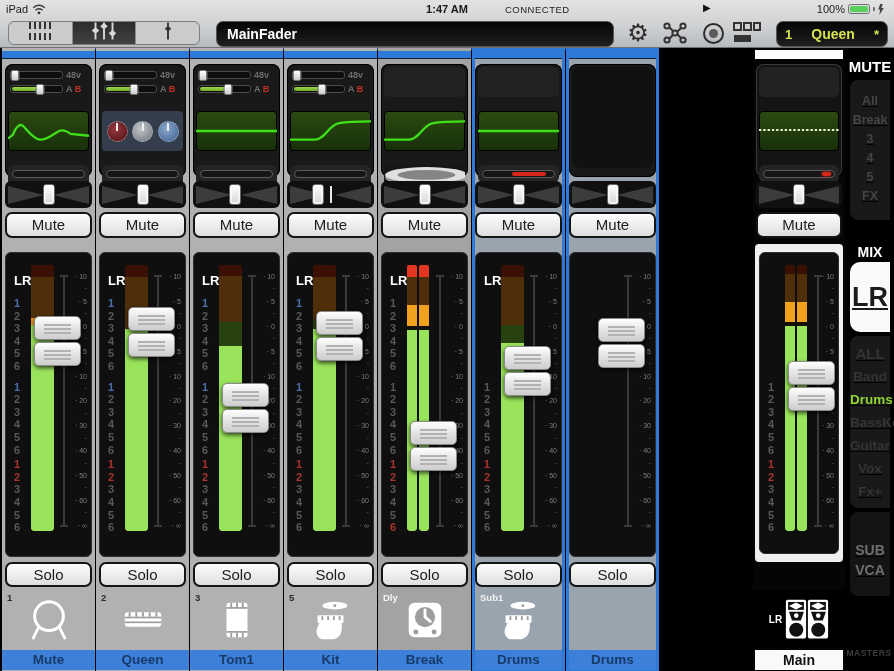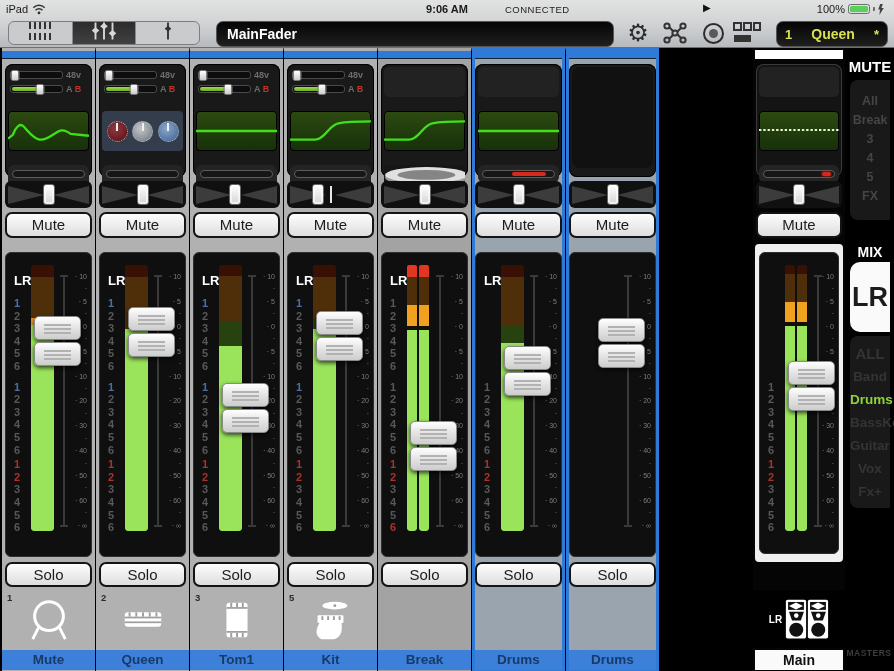--- a/index.html
+++ b/index.html
@@ -135,21 +135,21 @@
   .m-iconarea{position:absolute;top:542px;left:0;right:0;height:58px;background:#000;display:flex;align-items:center;justify-content:center;gap:3px;}
   .m-lr{color:#fff;font-size:10px;font-weight:bold;}
   .m-namebar{position:absolute;top:602px;left:2px;right:2px;height:20px;background:#fafafa;
     text-align:center;font-size:14px;font-weight:bold;color:#111;line-height:20px;}
 
   
   #rightpanel{position:absolute;top:0;left:846px;width:48px;height:623px;background:#000;}
   .rp-head{position:absolute;left:0;right:0;text-align:center;color:#fff;font-weight:bold;}
   .rp-mutehead{top:10px;font-size:15px;}
   .rp-mixhead{top:196px;font-size:14px;}
-  .rp-panel{position:absolute;left:4px;right:4px;background:#191919;border-radius:8px 0 0 8px;}
+  .rp-panel{position:absolute;left:4px;right:4px;background:#191919;border-radius:8px 0 0 8px;text-decoration:underline;}
   .rp-mutelist{top:32px;height:140px;padding-top:12px;}
   .rp-item{text-align:center;font-weight:bold;font-size:12.5px;color:#454545;line-height:19px;}
   .rp-lr{top:214px;height:70px;background:#fafafa;border-radius:10px 0 0 10px;
     display:flex;align-items:center;justify-content:center;font-size:27px;font-weight:bold;color:#1c1c1c;}
   .rp-groups{top:288px;height:172px;padding-top:6px;}
   .vg{text-align:center;font-weight:bold;font-size:13.5px;color:#343434;line-height:23px;}
   .vg.first{font-size:15px;}
   .vg.active{color:#8fd435;}
   .rp-masters{top:464px;height:84px;background:#141414;padding-top:28px;}
   .rp-mitem{text-align:center;font-weight:bold;font-size:14px;color:#6f6f6f;line-height:20px;}
@@ -164,21 +164,21 @@
       <div class="sb-left">
         <span>iPad</span>
         <svg width="14" height="12" viewBox="0 0 16 12">
             <g fill="none" stroke="#333" stroke-width="1.6">
               <path d="M1.5 4.5 a9 9 0 0 1 13 0"></path>
               <path d="M4 7.5 a5.5 5.5 0 0 1 8 0"></path>
             </g>
             <circle cx="8" cy="10.5" r="1.6" fill="#333"></circle>
           </svg>
       </div>
-      <div class="sb-time">9:06 AM</div>
+      <div class="sb-time">1:47 AM</div>
       <div class="sb-conn">CONNECTED</div>
       <div class="sb-play">▶</div>
       <div class="sb-batt">
         <span>100%</span>
         <span class="batt">
             <span class="bfill"></span>
           </span>
           <span class="btip"></span>
         <svg width="6" height="11" viewBox="0 0 6 11">
             <path d="M2.2 0 L0.2 5.5 H2 L1.4 11 L5.8 4 H3.4 L4.8 0 Z" fill="#444"></path>
@@ -820,20 +820,30 @@
               <div class="srow">· ∞</div>
             </div>
             <div class="cap" style="top:168px">
               <i></i>
             </div>
             <div class="cap" style="top:194px">
               <i></i>
             </div>
           </div>
           <div class="pushbtn solo-btn">Solo</div>
+          <div class="iconarea">
+            <span class="chnum lt">Dly</span>
+            <span class="chicon"><svg viewBox="0 0 48 48">
+                <rect x="7" y="6" width="34" height="36" rx="6" fill="#fff"></rect>
+                <circle cx="24" cy="21" r="10.5" fill="#9e9e9e"></circle>
+                <path d="M24 13.5 v7.5 l5.5 4.5" stroke="#fff" stroke-width="3" fill="none" stroke-linecap="round"></path>
+                <circle cx="14.5" cy="36.5" r="2.6" fill="#9e9e9e"></circle>
+                <circle cx="33.5" cy="36.5" r="2.6" fill="#9e9e9e"></circle>
+              </svg></span>
+          </div>
           <div class="namebar">Break</div>
         </div>
         <div class="strip sel">
           <div class="tabbar"></div>
           <div class="proc">
             <div class="pblock g36"></div>
             <div class="pblock eq">
               <svg viewBox="0 0 84 42" preserveAspectRatio="none">
                 <path d="M0,21 L84,21" fill="none" stroke="#3fe01a" stroke-width="2.4"></path>
               </svg>
@@ -909,20 +919,35 @@
               <div class="srow">· ∞</div>
             </div>
             <div class="cap" style="top:93px">
               <i></i>
             </div>
             <div class="cap" style="top:119px">
               <i></i>
             </div>
           </div>
           <div class="pushbtn solo-btn">Solo</div>
+          <div class="iconarea">
+            <span class="chnum lt">Sub1</span>
+            <span class="chicon"><svg viewBox="0 0 48 48">
+                <ellipse cx="28" cy="9" rx="13" ry="4" fill="#fff"></ellipse>
+                <circle cx="28" cy="9" r="1.5" fill="#9e9e9e"></circle>
+                <rect x="10" y="19" width="27" height="8" rx="1" fill="#fff"></rect>
+                <g fill="#9e9e9e">
+                  <rect x="14" y="20" width="2" height="4"></rect>
+                  <rect x="20" y="20" width="2" height="4"></rect>
+                  <rect x="26" y="20" width="2" height="4"></rect>
+                  <rect x="32" y="20" width="2" height="4"></rect>
+                </g>
+                <path d="M12 27 q-7 12 2 17 h13 q10 -3 8 -17 z" fill="#fff"></path>
+              </svg></span>
+          </div>
           <div class="namebar">Drums</div>
         </div>
         <div class="strip sel">
           <div class="tabbar"></div>
           <div class="proc">
             <div class="pblock tallblank"></div>
           </div>
           <div class="pan">
             <div class="bt l"></div>
             <div class="bt r"></div>
@@ -1097,16 +1122,20 @@
       <div class="rp-panel rp-lr">LR</div>
       <div class="rp-panel rp-groups" id="viewgroups">
           <div class="vg first">ALL</div>
           <div class="vg">Band</div>
           <div class="vg active">Drums</div>
           <div class="vg">BassKe</div>
           <div class="vg">Guitar</div>
           <div class="vg">Vox</div>
           <div class="vg">Fx+</div>
         </div>
+      <div class="rp-panel rp-masters" id="masterslist">
+          <div class="rp-mitem">SUB</div>
+          <div class="rp-mitem">VCA</div>
+        </div>
       <div class="rp-footer">MASTERS</div>
     </div>
   </div>
 </div>
 
 </body></html>

